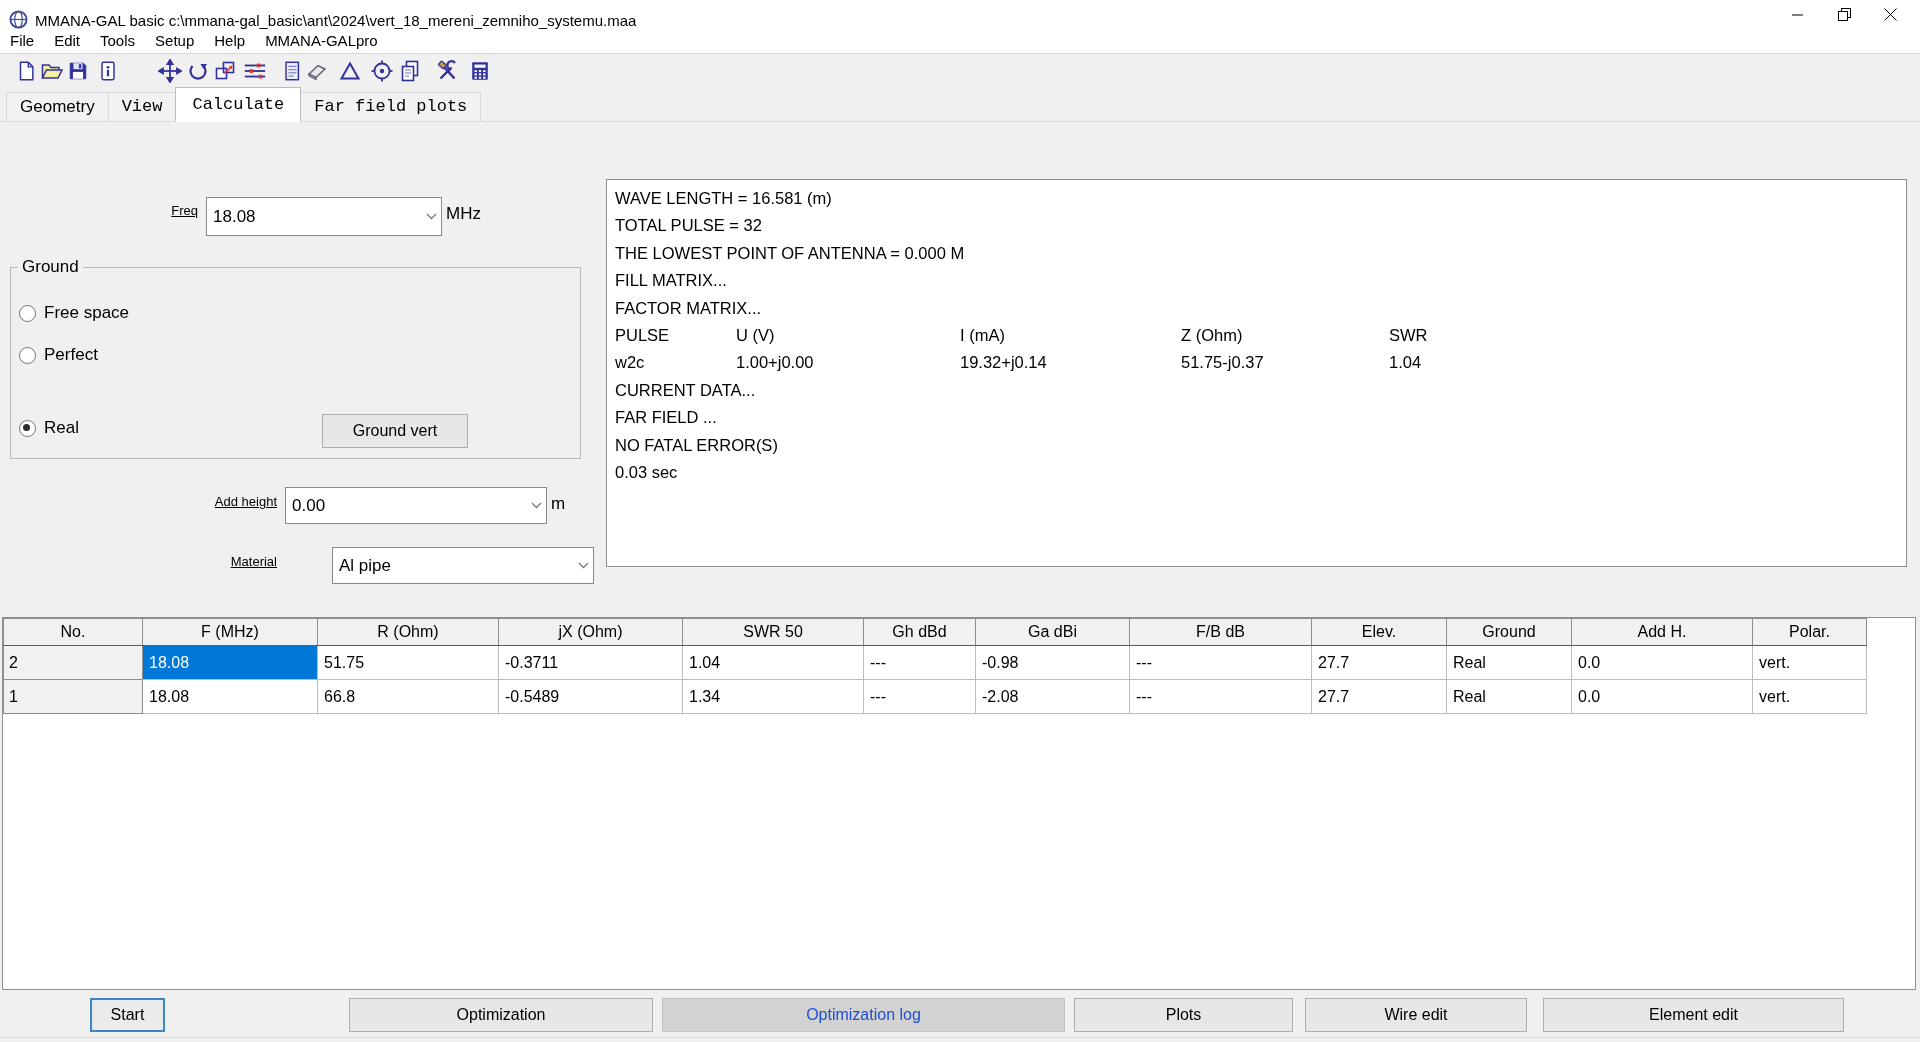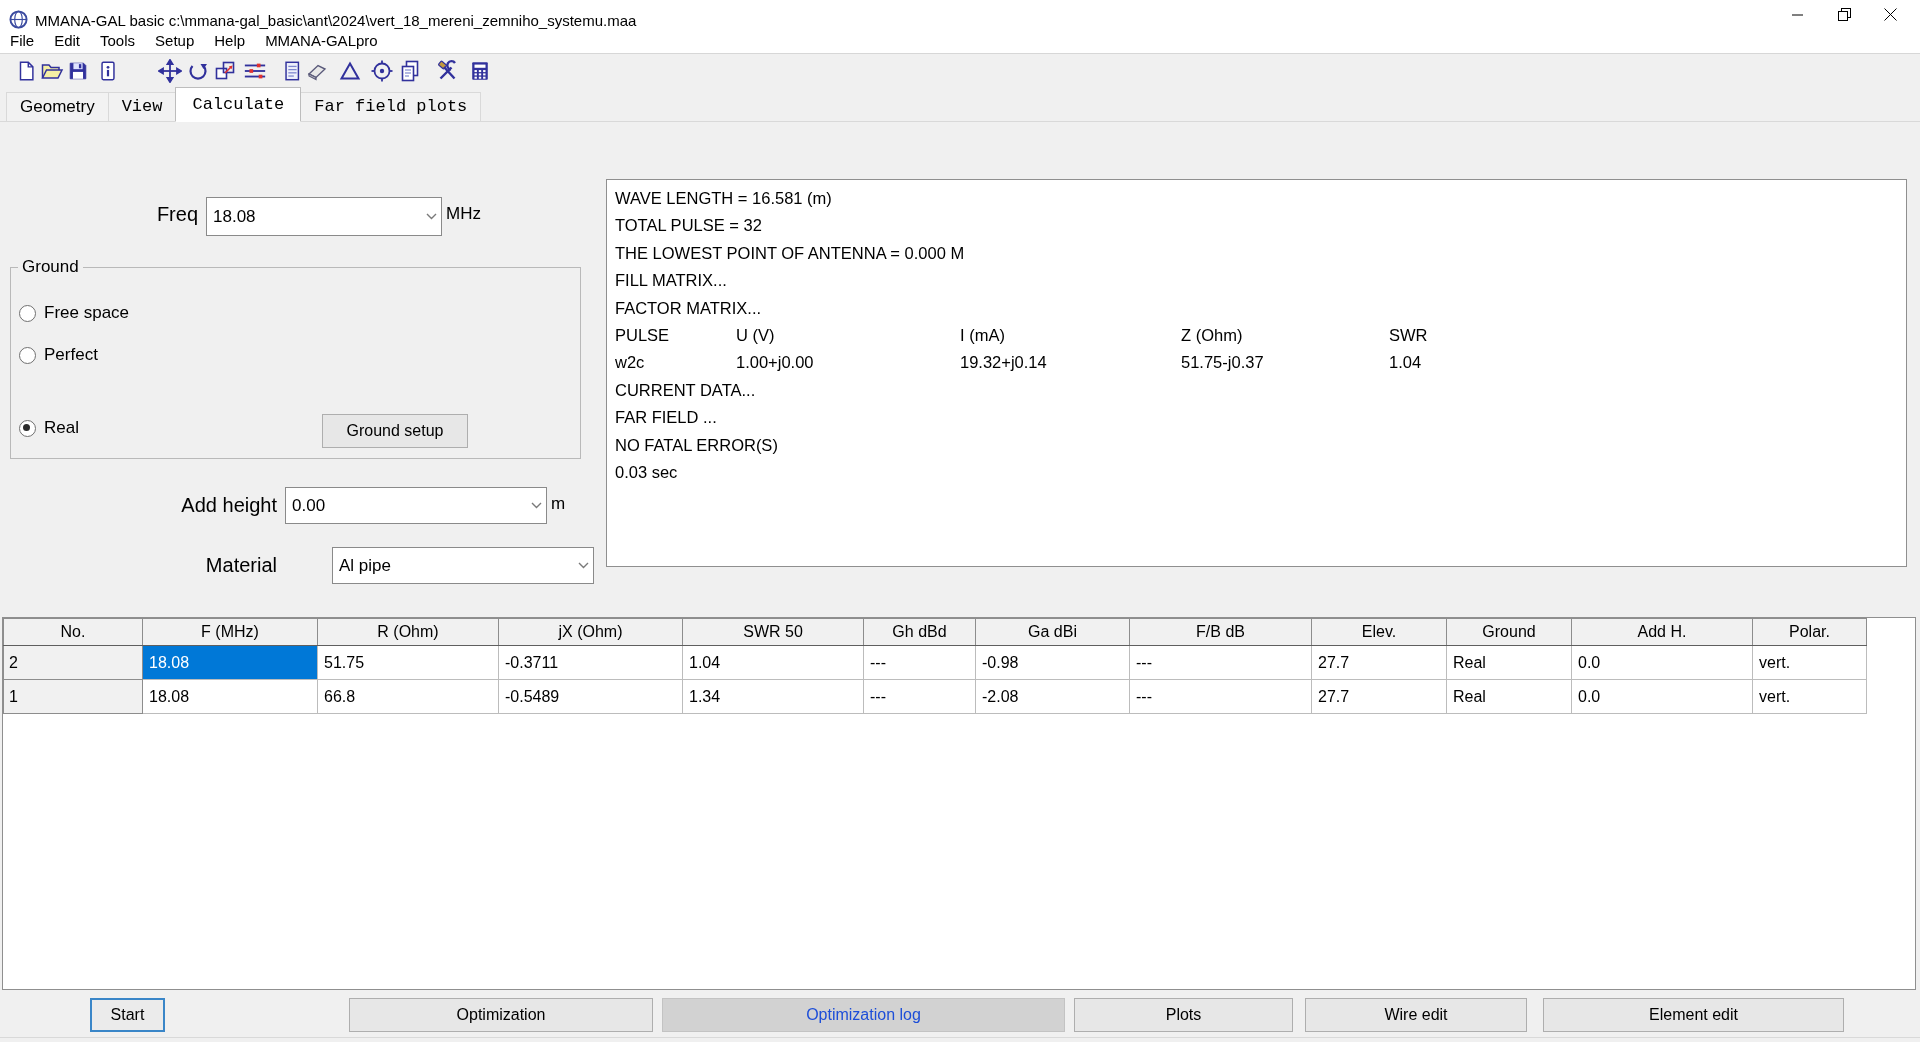--- a/index.html
+++ b/index.html
@@ -20,21 +20,21 @@
   .menu-item{padding:0 10px;height:24px;line-height:24px;cursor:default;}
   
   .toolbar{position:absolute;top:54px;left:0;right:0;height:34px;display:flex;align-items:center;background:#f0f0f0;}
   .tool{width:24px;height:24px;padding:0;border:none;background:transparent;display:flex;align-items:center;justify-content:center;}
   
   .tabbar{position:absolute;top:88px;left:0;right:0;height:33px;border-bottom:1px solid #d9d9d9;display:flex;align-items:flex-end;padding-left:6px;}
   .tab{height:28px;line-height:28px;padding:0 13px;font-size:17px;background:#f2f2f2;border:1px solid #d9d9d9;border-bottom:none;cursor:default;white-space:nowrap;}
   .tab + .tab{margin-left:-1px;font-family:Liberation Mono, monospace;}
   .tab.active{height:33px;line-height:33px;background:#fff;border:1px solid #bdbdbd;border-bottom:1px solid #fff;margin-bottom:-1px;position:relative;z-index:2;padding:0 16px;}
   
-  .field-label{position:absolute;font-size:20px;text-align:right;white-space:nowrap;}
+  .field-label{position:absolute;font-size:13px;text-align:right;white-space:nowrap;text-decoration:underline;}
   .unit-label{position:absolute;font-size:17px;white-space:nowrap;}
   .combo{position:absolute;background:#fff;border:1px solid #8a8a8a;display:flex;align-items:stretch;box-sizing:border-box;}
   .combo input{flex:1;min-width:0;border:none;outline:none;background:transparent;font-family:inherit;font-size:17px;padding:0 0 0 6px;}
   .combo .chev{width:19px;display:flex;align-items:center;justify-content:center;background:transparent;border:none;padding:0;}
   
   .groupbox{position:absolute;left:10px;top:267px;width:569px;height:190px;border:1px solid #b9b9b9;}
   .groupbox .legend{position:absolute;top:-11px;left:7px;background:#f0f0f0;padding:0 4px;font-size:17px;}
   .radio-row{position:absolute;left:8px;display:flex;align-items:center;height:22px;font-size:17px;cursor:default;}
   .radio{width:15px;height:15px;border:1px solid #707070;border-radius:50%;background:#fff;margin-right:8px;position:relative;flex:0 0 auto;}
   .radio.checked::after{content:"";position:absolute;left:3px;top:3px;width:7px;height:7px;border-radius:50%;background:#2b2b2b;}
@@ -270,21 +270,21 @@
       <span>Free space</span>
     </div>
     <div class="radio-row" style="top:76px;">
       <span class="radio"></span>
       <span>Perfect</span>
     </div>
     <div class="radio-row" style="top:149px;">
       <span class="radio checked"></span>
       <span>Real</span>
     </div>
-    <button class="btn ground-setup">Ground setup</button>
+    <button class="btn ground-setup">Ground vert</button>
   </div>
 
   <label class="field-label" style="left:0;top:494px;width:277px;">Add height</label>
   <div class="combo" style="left:285px;top:487px;width:262px;height:37px;">
     <input value="0.00" style="">
     <button class="chev">
       <svg width="11" height="7" viewBox="0 0 11 7">
           <polyline points="1,1 5.5,5.5 10,1" fill="none" stroke="#7a7a7a" stroke-width="1.4"></polyline>
         </svg>
     </button>

